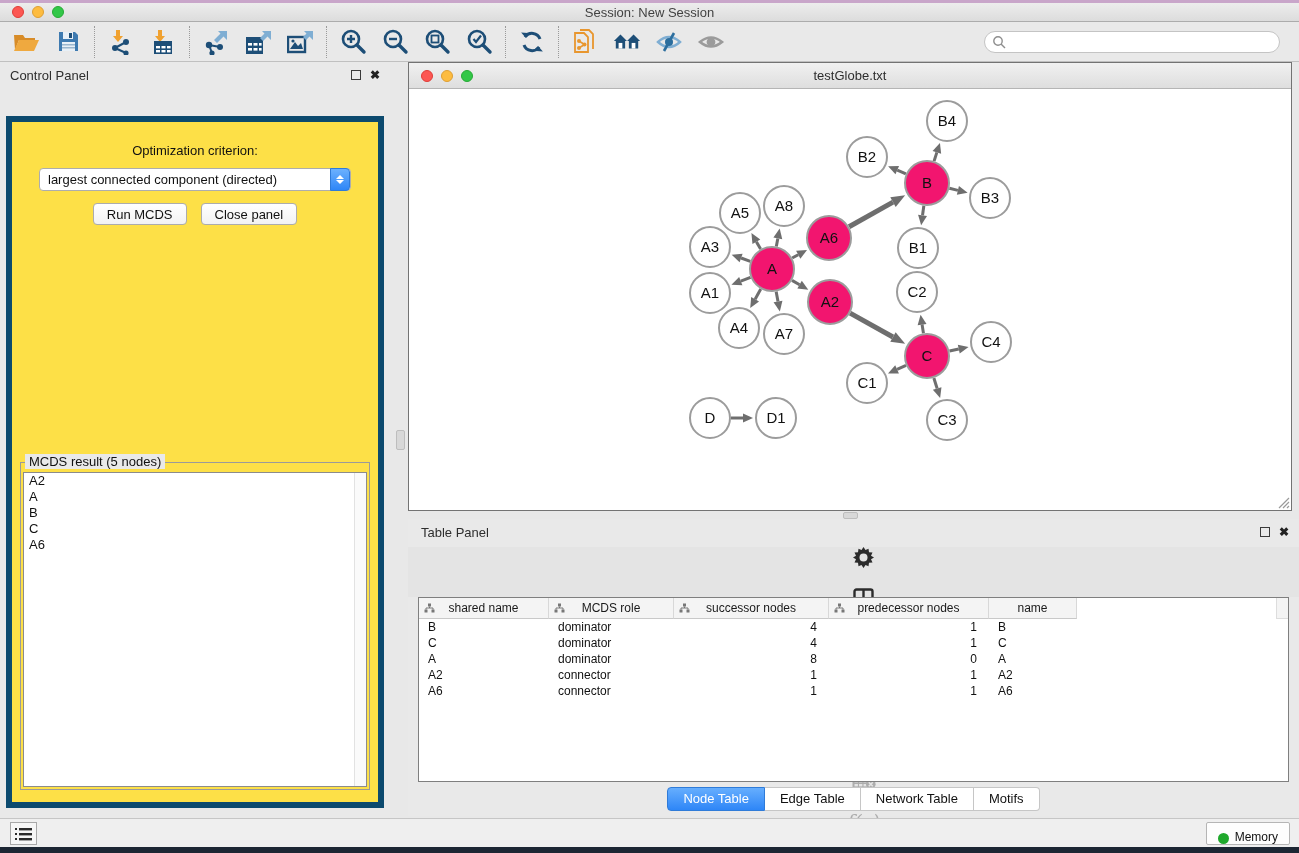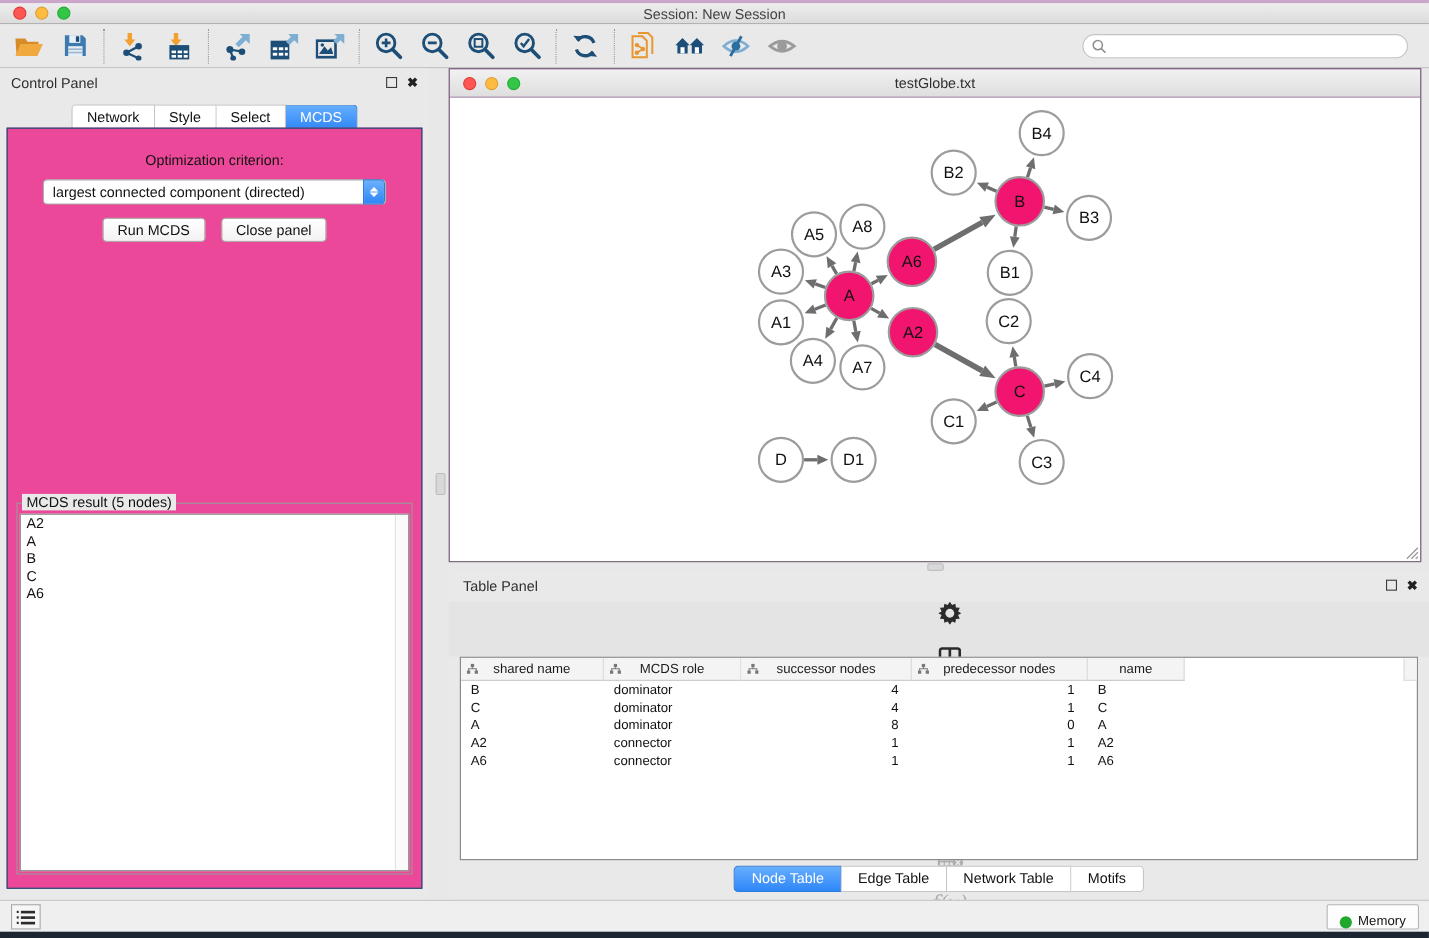--- a/index.html
+++ b/index.html
@@ -39,21 +39,21 @@
 
   .cp-tabs { position:absolute; left:0; top:33px; width:100%; display:flex; justify-content:center; }
   .seg { display:flex; }
   .seg .seg-item { font-size:13px; color:#111; background:#FFFFFF; border:1px solid #C6C6C6;
     border-left:none; padding:3px 13px 4px; }
   .seg .seg-item:first-child { border-left:1px solid #C6C6C6; border-radius:4px 0 0 4px; }
   .seg .seg-item:last-child { border-radius:0 4px 4px 0; }
   .seg .seg-item.active { background:linear-gradient(#66AEFE,#2E86F7); border-color:#2F7BD8; color:#FFFFFF; }
 
   .cp-content { position:absolute; left:6px; right:6px; top:54px; bottom:10px;
-    border:1px solid #0c4a6e; background:#ec4899; }
+    border:6px solid #0c4a6e; background:#fde047; }
   .opt-label { text-align:center; margin-top:21px; font-size:13px; color:#111; }
   .criterion-select { width:312px; height:23px; margin:10px auto 0; background:#FFFFFF;
     border:1px solid #ADADAD; border-radius:4px; display:flex; align-items:center; position:relative; }
   .criterion-select .sel-text { font-size:13px; color:#111; padding-left:8px; white-space:nowrap; }
   .sel-stepper { position:absolute; right:0; top:-1px; width:20px; height:23px;
     background:linear-gradient(#6CB1FE,#2E86F7); border-radius:0 4px 4px 0; border:1px solid #2F7BD8;
     display:flex; flex-direction:column; align-items:center; justify-content:center; gap:1px; }
   .chev { width:0; height:0; border-left:4px solid transparent; border-right:4px solid transparent; }
   .chev.up { border-bottom:4px solid #fff; }
   .chev.down { border-top:4px solid #fff; }
@@ -297,28 +297,20 @@
     </div>
   </div>
 
   <div class="control-panel">
     <div class="panel-header">
       <span class="ph-title">Control Panel</span>
       <span class="ph-icons">
         <span class="float-ic"></span>
         <span class="close-ic">✖</span>
       </span>
-    </div>
-    <div class="cp-tabs">
-      <div class="seg">
-        <div class="seg-item">Network</div>
-        <div class="seg-item">Style</div>
-        <div class="seg-item">Select</div>
-        <div class="seg-item active">MCDS</div>
-      </div>
     </div>
     <div class="cp-content">
       <div class="opt-label">Optimization criterion:</div>
       <div class="criterion-select">
         <span class="sel-text">largest connected component (directed)</span>
         <span class="sel-stepper">
           <span class="chev up"></span>
             <span class="chev down"></span>
         </span>
       </div>

